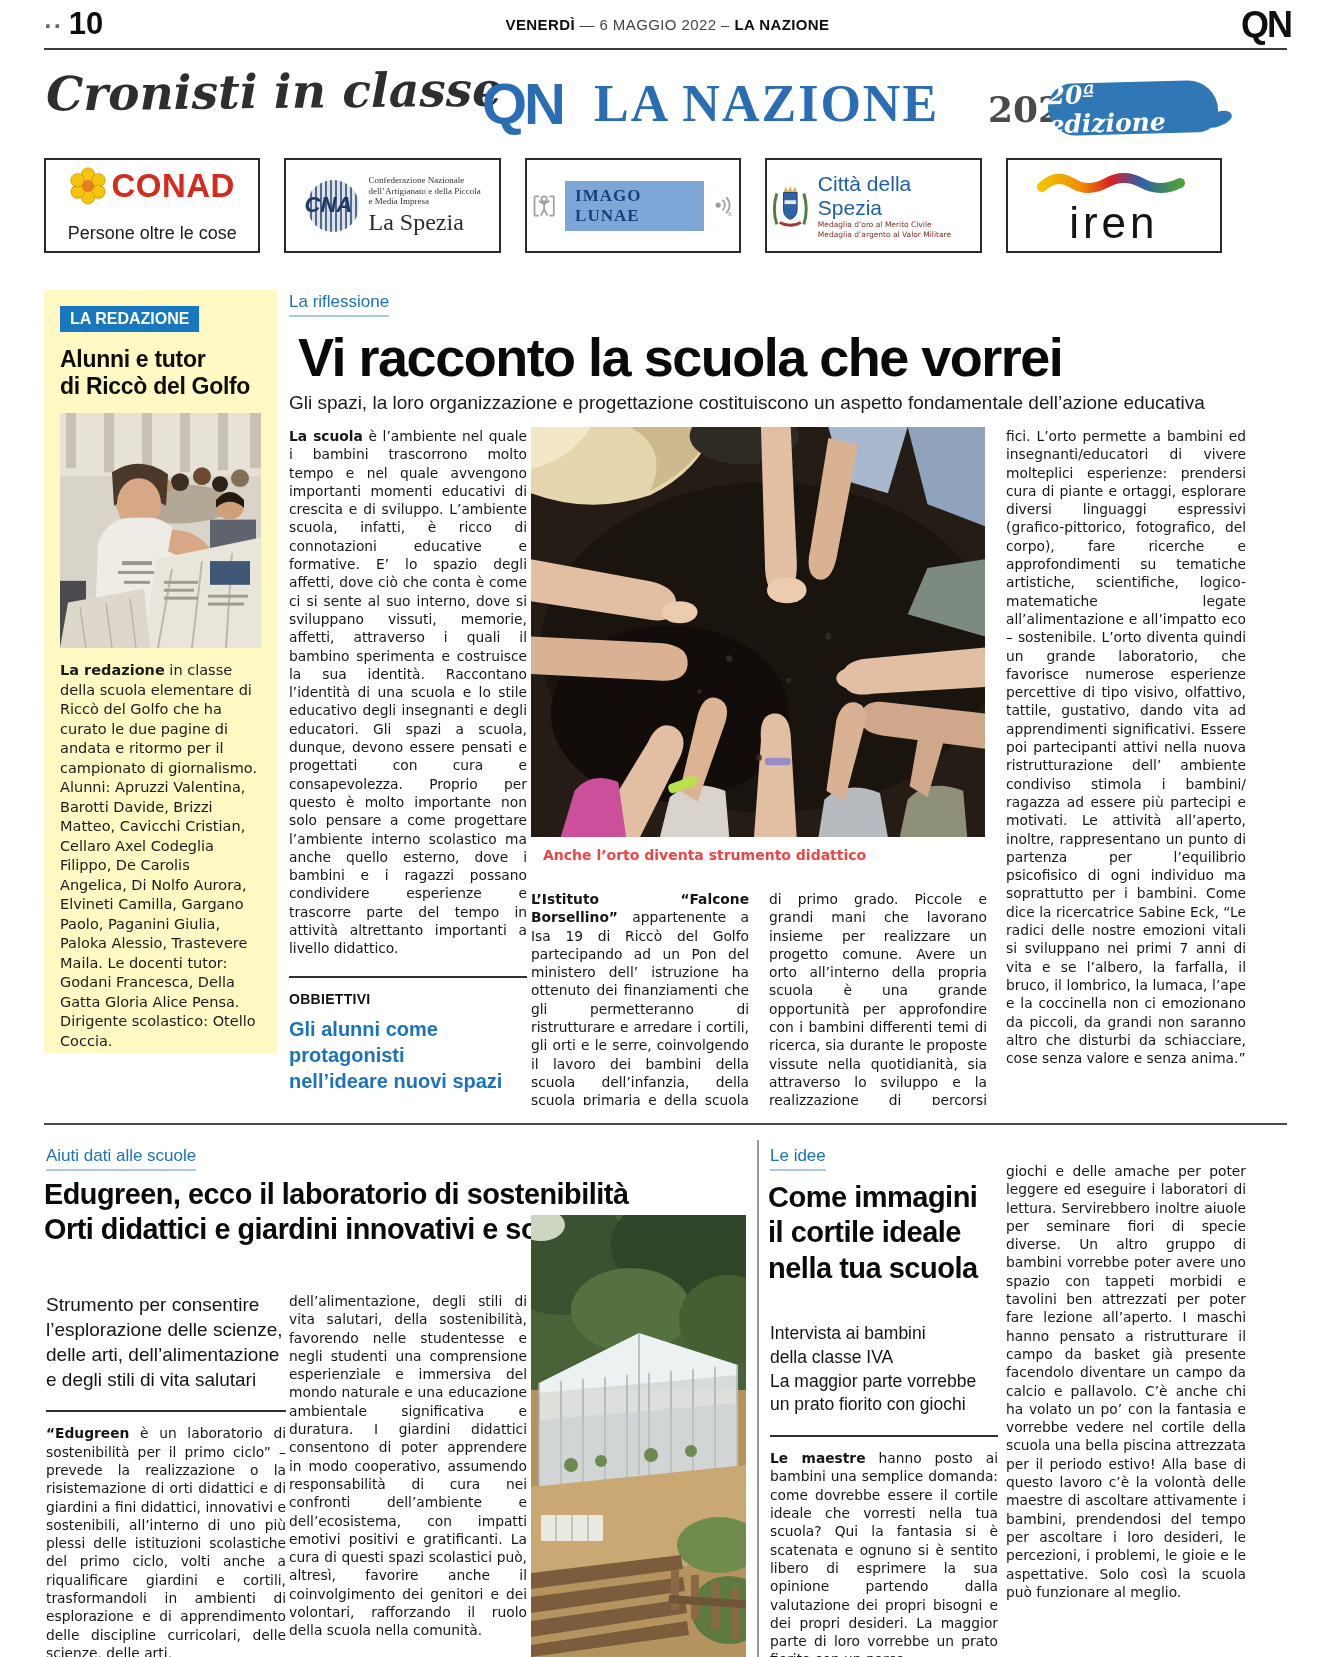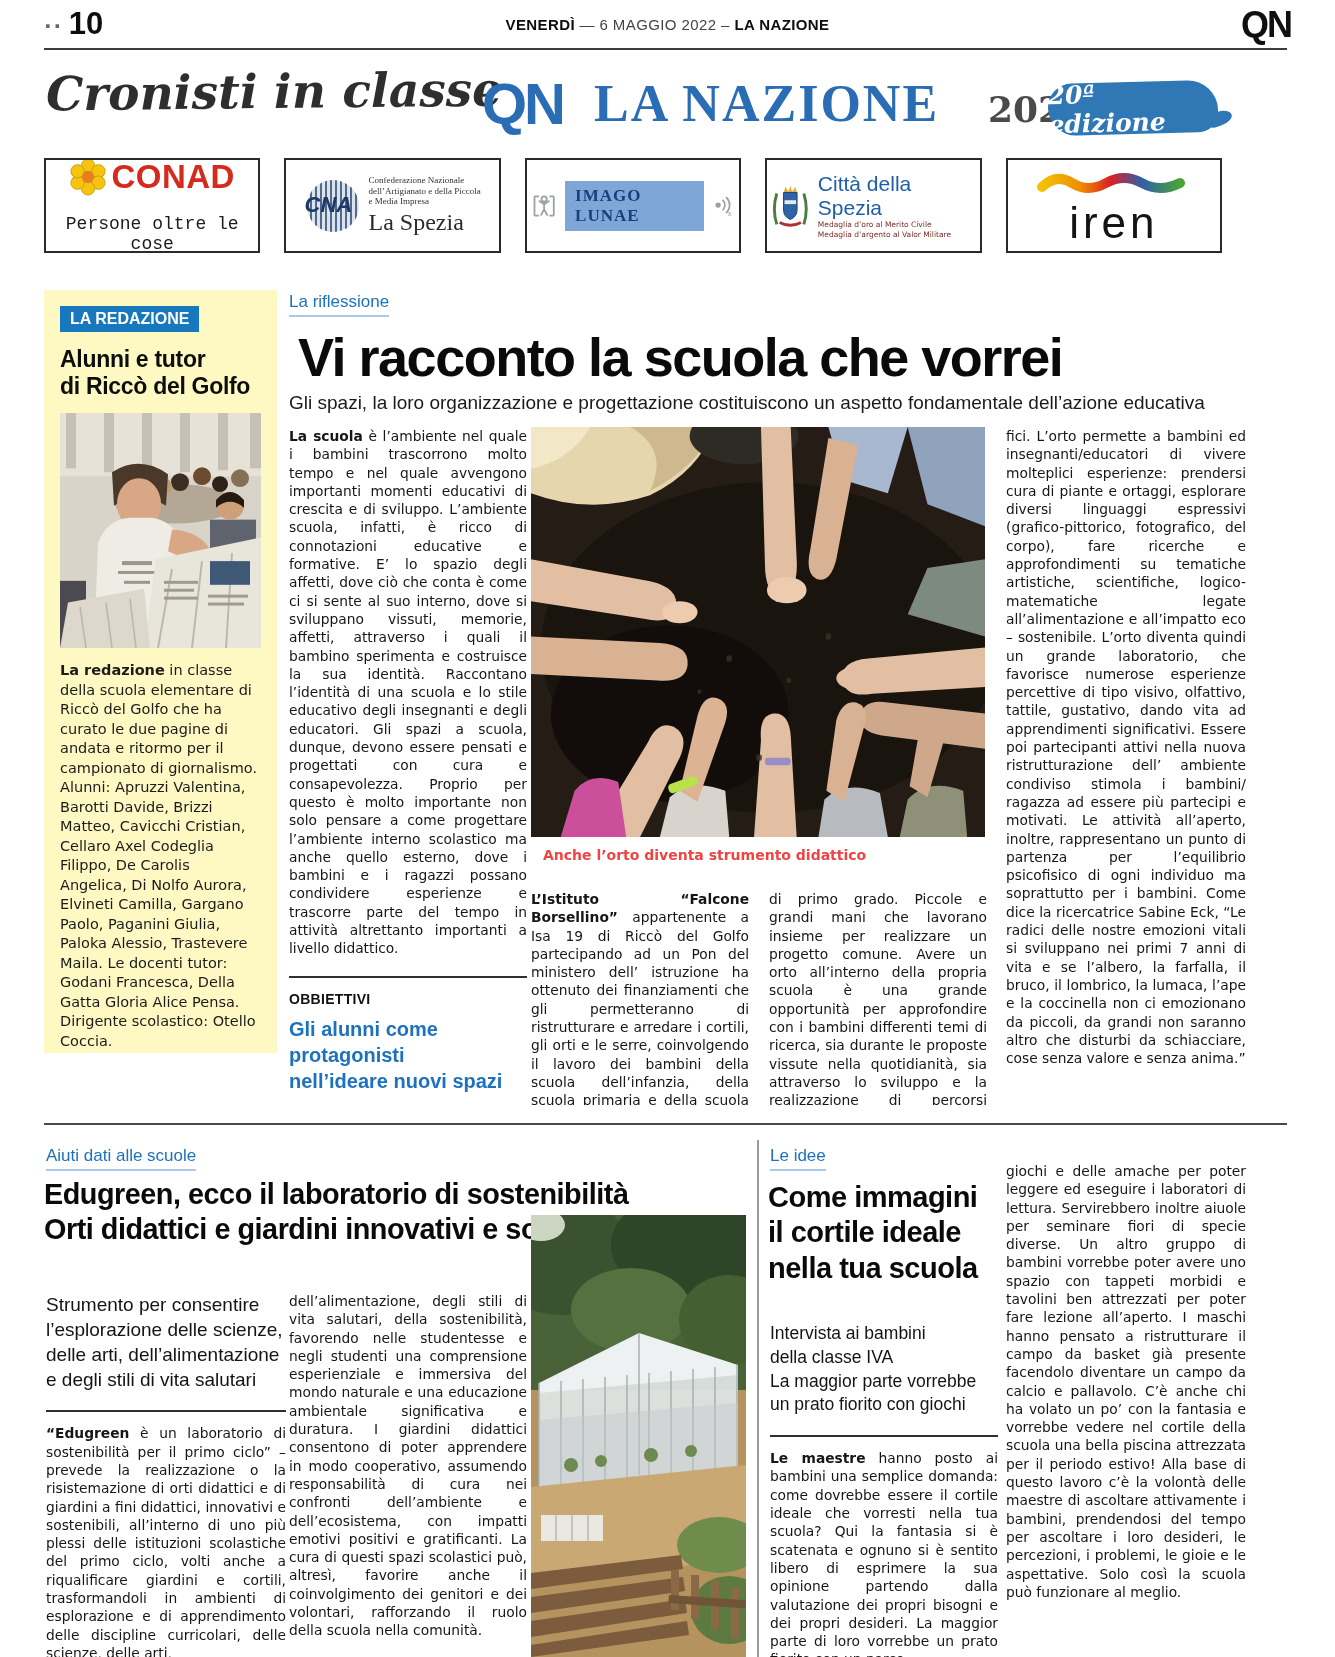--- a/index.html
+++ b/index.html
@@ -36,21 +36,21 @@
                  font-weight:600;font-size:25px;}
 
   
   .sponsors{left:44px;top:158px;width:1178px;height:95px;display:flex;gap:24px;}
   .sponsor{flex:1;border:2px solid #2a2a2a;background:#fff;display:flex;align-items:center;
            justify-content:center;gap:8px;overflow:hidden;padding:4px;}
   .conad-wrap{text-align:center;}
   .conad-top{display:flex;align-items:center;justify-content:center;gap:4px;}
   .conad-name{color:#d52b1e;font-family:"Liberation Sans",sans-serif;font-weight:800;
               font-size:33px;letter-spacing:.5px;}
-  .conad-tag{font-family:Liberation Mono, monospace;font-size:18px;color:#1c1c1c;margin-top:18px;}
+  .conad-tag{font-family:Liberation Sans, sans-serif;font-size:18px;color:#1c1c1c;margin-top:18px;}
   .cna-right{text-align:left;}
   .cna-org{font-family:"Liberation Serif",serif;font-size:9px;line-height:1.2;color:#333;}
   .cna-city{font-family:"Liberation Serif",serif;font-size:24px;color:#2c2c2c;margin-top:2px;}
   .cna-badge{position:relative;width:56px;height:56px;flex:none;}
   .cna-badge .acr{position:absolute;left:0;top:14px;width:100%;text-align:left;
                   font-family:"Liberation Sans",sans-serif;font-weight:800;font-style:italic;
                   font-size:22px;color:#1d3a66;}
   .spezia-right{text-align:left;}
   .spezia-name{font-family:"Liberation Sans",sans-serif;font-size:21px;color:#1e5fa8;font-weight:500;}
   .spezia-medal{font-size:7.5px;color:#7a2c22;line-height:1.3;}

